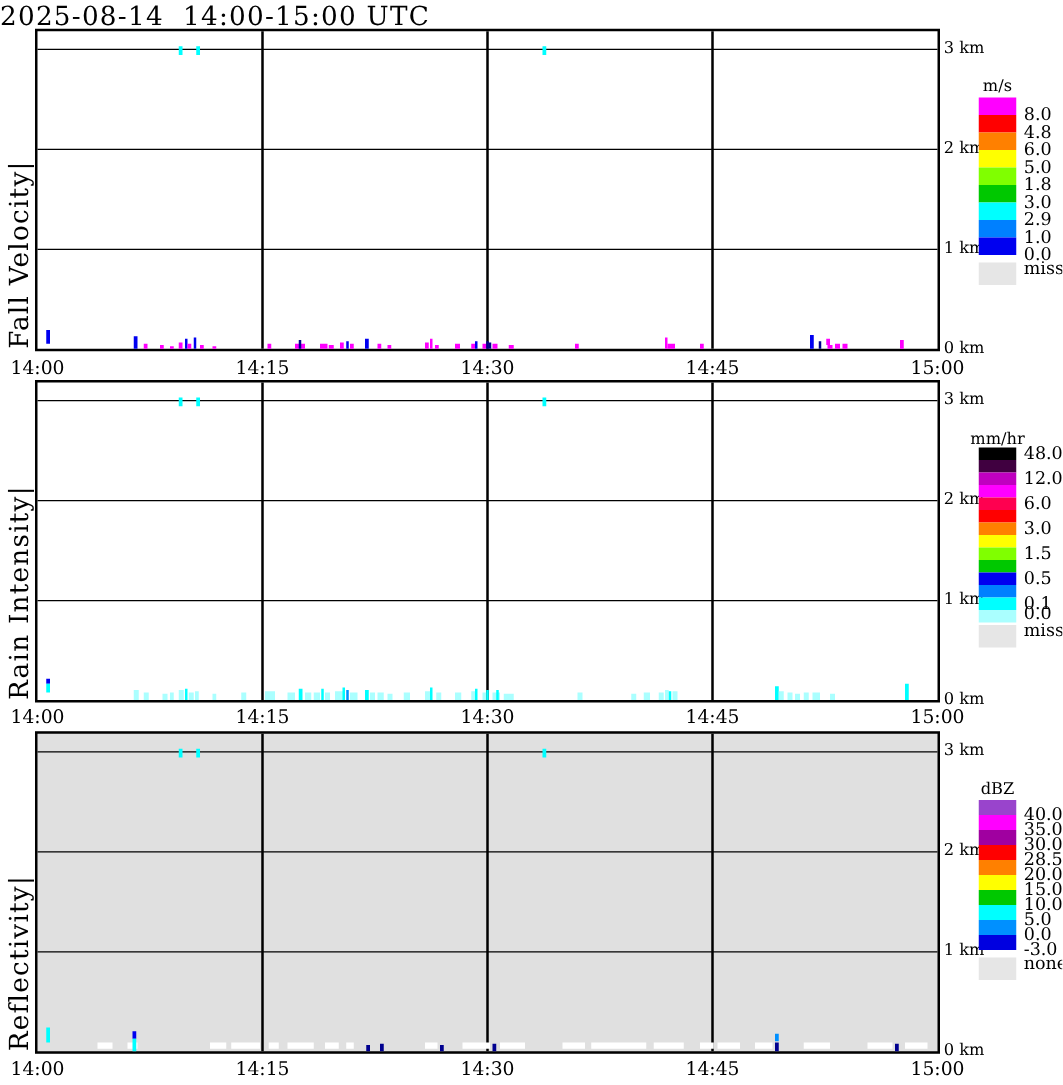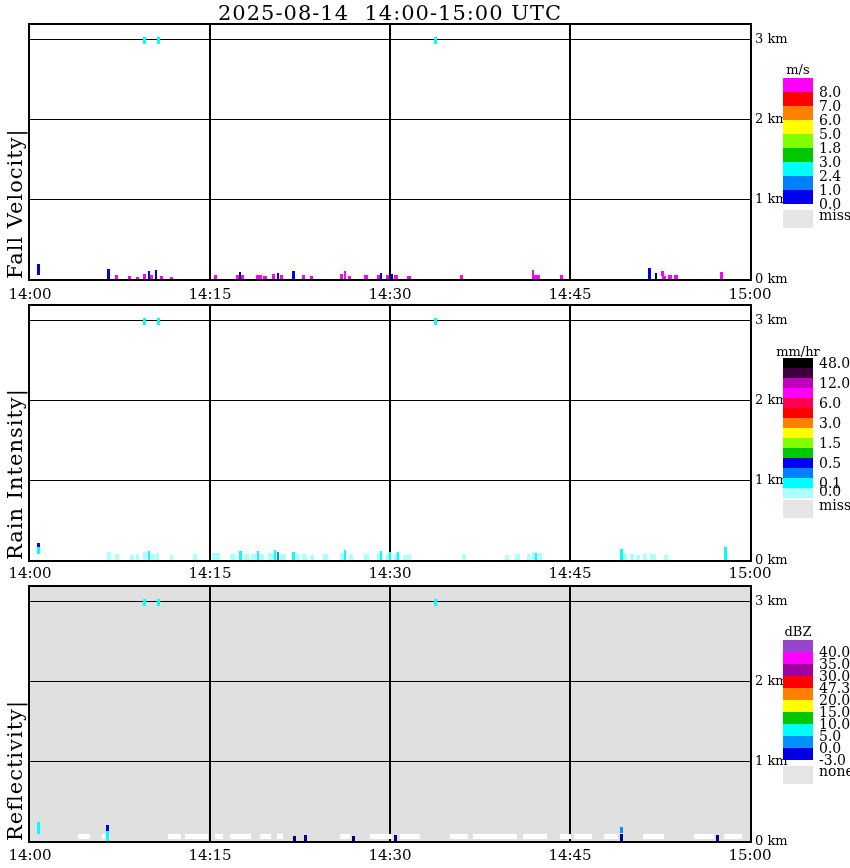--- a/index.html
+++ b/index.html
@@ -1,19 +1,19 @@
 <!DOCTYPE html>
 <html><head>
 <meta charset="utf-8">
 <style>
   html,body{margin:0;padding:0;background:#fff;}
   #stage{position:relative;width:850px;height:868px;background:#fff;overflow:hidden;
          font-family:"DejaVu Serif", serif;color:#000;}
   .abs{position:absolute;}
-  #main-title{left:0;top:1px;width:780px;text-align:center;font-size:21px;
+  #main-title{left:0;top:1px;width:780px;font-size:21px;
               letter-spacing:1px;white-space:pre;}
   .panel-box{border:2px solid #000;box-sizing:border-box;background:transparent;}
   .hgrid{background:#000;height:1px;}
   .vgrid{background:#000;width:2px;}
   .xtick{width:60px;margin-left:-30px;text-align:center;font-size:15px;}
   .ytick{font-size:13px;white-space:pre;}
   .ylab{writing-mode:vertical-rl;transform:rotate(180deg);font-size:21px;
         letter-spacing:1px;white-space:pre;}
   .cbtitle{width:90px;margin-left:-45px;text-align:center;font-size:13px;}
   .cblabel{font-size:14px;white-space:pre;}
@@ -93,26 +93,26 @@
       <div class="abs" style="left: 783px; top: 78px; width: 30px; height: 14px; background: rgb(255, 0, 255);"></div>
       <div class="abs" style="left: 783px; top: 92px; width: 30px; height: 14px; background: rgb(255, 0, 0);"></div>
       <div class="abs" style="left: 783px; top: 106px; width: 30px; height: 14px; background: rgb(255, 128, 0);"></div>
       <div class="abs" style="left: 783px; top: 120px; width: 30px; height: 14px; background: rgb(255, 255, 0);"></div>
       <div class="abs" style="left: 783px; top: 134px; width: 30px; height: 14px; background: rgb(128, 255, 0);"></div>
       <div class="abs" style="left: 783px; top: 148px; width: 30px; height: 14px; background: rgb(0, 200, 0);"></div>
       <div class="abs" style="left: 783px; top: 162px; width: 30px; height: 14px; background: rgb(0, 255, 255);"></div>
       <div class="abs" style="left: 783px; top: 176px; width: 30px; height: 14px; background: rgb(0, 128, 255);"></div>
       <div class="abs" style="left: 783px; top: 190px; width: 30px; height: 14px; background: rgb(0, 0, 240);"></div>
       <div class="abs cblabel" style="left: 819px; top: 84px;">8.0</div>
-      <div class="abs cblabel" style="left: 819px; top: 98px;">7.0</div>
+      <div class="abs cblabel" style="left: 819px; top: 98px;">4.8</div>
       <div class="abs cblabel" style="left: 819px; top: 112px;">6.0</div>
       <div class="abs cblabel" style="left: 819px; top: 126px;">5.0</div>
       <div class="abs cblabel" style="left: 819px; top: 140px;">1.8</div>
       <div class="abs cblabel" style="left: 819px; top: 154px;">3.0</div>
-      <div class="abs cblabel" style="left: 819px; top: 168px;">2.4</div>
+      <div class="abs cblabel" style="left: 819px; top: 168px;">2.9</div>
       <div class="abs cblabel" style="left: 819px; top: 182px;">1.0</div>
       <div class="abs cblabel" style="left: 819px; top: 196px;">0.0</div>
       <div class="abs" style="left: 783px; top: 210px; width: 30px; height: 18px; background: rgb(230, 230, 230);"></div>
       <div class="abs cblabel" style="left: 819px; top: 207px;">miss</div>
       <div class="abs panel-box" style="left: 28px; top: 304px; width: 724px; height: 258px; background: transparent;"></div>
       <div class="abs hgrid" style="left: 30px; top: 480px; width: 720px;"></div>
       <div class="abs hgrid" style="left: 30px; top: 400px; width: 720px;"></div>
       <div class="abs hgrid" style="left: 30px; top: 320px; width: 720px;"></div>
       <div class="abs vgrid" style="left: 209px; top: 306px; height: 254px;"></div>
       <div class="abs vgrid" style="left: 389px; top: 306px; height: 254px;"></div>
@@ -266,21 +266,21 @@
       <div class="abs" style="left: 783px; top: 676px; width: 30px; height: 12px; background: rgb(255, 0, 0);"></div>
       <div class="abs" style="left: 783px; top: 688px; width: 30px; height: 12px; background: rgb(255, 128, 0);"></div>
       <div class="abs" style="left: 783px; top: 700px; width: 30px; height: 12px; background: rgb(255, 255, 0);"></div>
       <div class="abs" style="left: 783px; top: 712px; width: 30px; height: 12px; background: rgb(0, 200, 0);"></div>
       <div class="abs" style="left: 783px; top: 724px; width: 30px; height: 12px; background: rgb(0, 255, 255);"></div>
       <div class="abs" style="left: 783px; top: 736px; width: 30px; height: 12px; background: rgb(0, 144, 255);"></div>
       <div class="abs" style="left: 783px; top: 748px; width: 30px; height: 12px; background: rgb(0, 0, 224);"></div>
       <div class="abs cblabel" style="left: 819px; top: 644px;">40.0</div>
       <div class="abs cblabel" style="left: 819px; top: 656px;">35.0</div>
       <div class="abs cblabel" style="left: 819px; top: 668px;">30.0</div>
-      <div class="abs cblabel" style="left: 819px; top: 680px;">47.3</div>
+      <div class="abs cblabel" style="left: 819px; top: 680px;">28.5</div>
       <div class="abs cblabel" style="left: 819px; top: 692px;">20.0</div>
       <div class="abs cblabel" style="left: 819px; top: 704px;">15.0</div>
       <div class="abs cblabel" style="left: 819px; top: 716px;">10.0</div>
       <div class="abs cblabel" style="left: 819px; top: 728px;">5.0</div>
       <div class="abs cblabel" style="left: 819px; top: 740px;">0.0</div>
       <div class="abs cblabel" style="left: 819px; top: 752px;">-3.0</div>
       <div class="abs" style="left: 783px; top: 766px; width: 30px; height: 18px; background: rgb(230, 230, 230);"></div>
       <div class="abs cblabel" style="left: 819px; top: 763px;">none</div>
     </div>
 </div>

